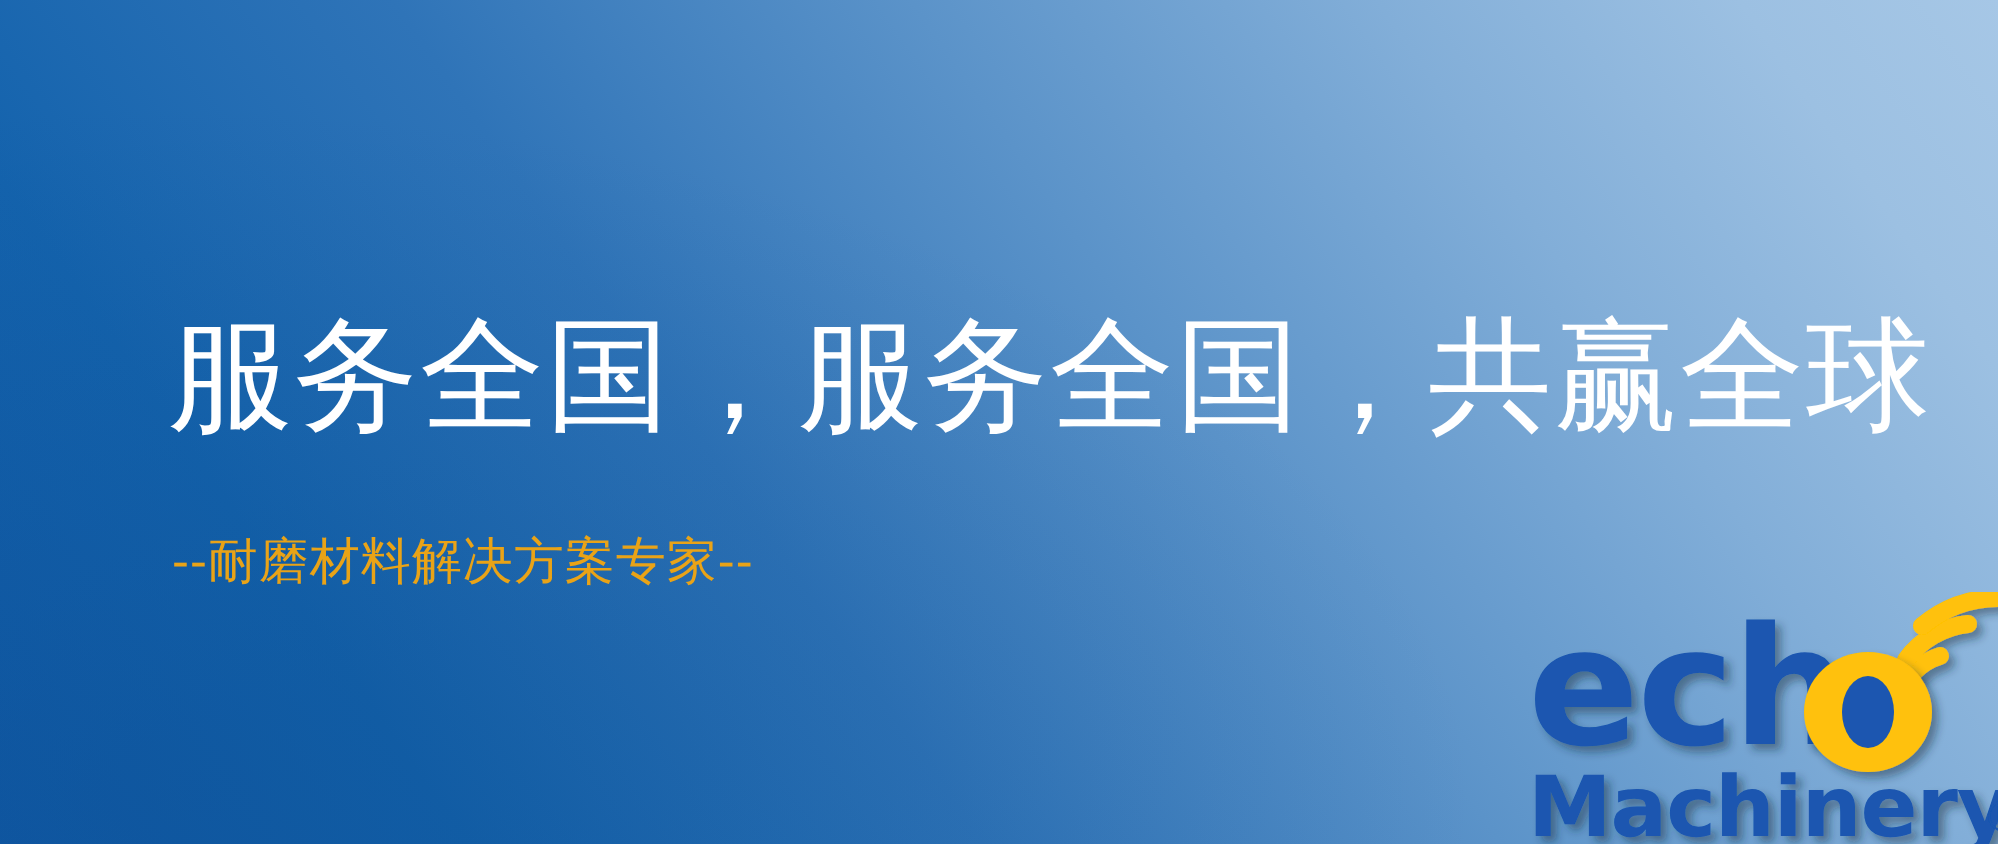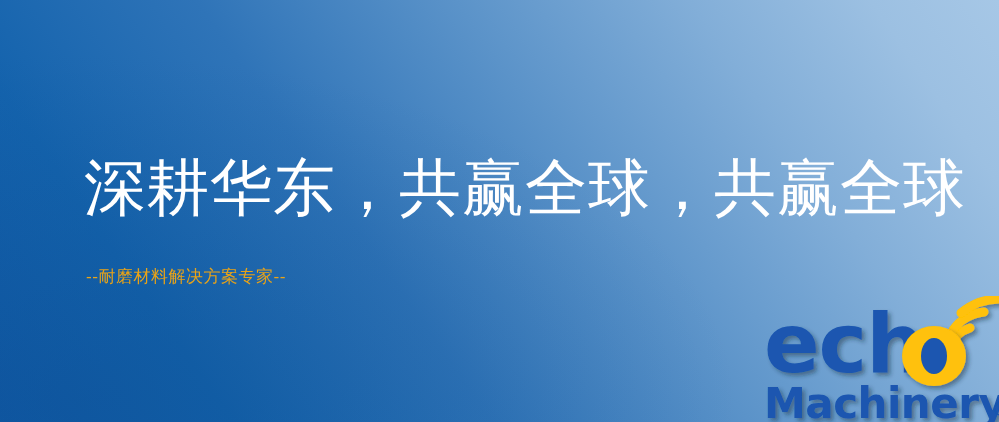--- a/index.html
+++ b/index.html
@@ -46,21 +46,21 @@
     letter-spacing: 1px;
     white-space: nowrap;
     z-index: 3;
   }
 
   .subtitle {
     position: absolute;
     left: 86px;
     top: 266px;
     font-family: "DejaVu Serif", "Liberation Serif", serif;
-    font-size: 17px;
+    font-size: 25px;
     line-height: 1.2;
     color: #e9a317;
     letter-spacing: 0.5px;
     white-space: nowrap;
     z-index: 3;
   }
 
   
   .logo {
     position: absolute;
@@ -74,21 +74,21 @@
     display: block;
     width: 255px;
     height: 126px;
   }
 </style>
 </head>
 <body>
 
 <div id="banner">
 
-  <div class="headline">深耕华东，共赢全球，共赢全球</div>
+  <div class="headline">服务全国，服务全国，共赢全球</div>
 
   <div class="subtitle">--耐磨材料解决方案专家--</div>
 
   <div class="logo">
     <svg viewBox="0 0 255 126" xmlns="http://www.w3.org/2000/svg" aria-hidden="true">
       <defs>
         <filter id="ds" x="-30%" y="-30%" width="180%" height="180%">
           <feDropShadow dx="3" dy="3" stdDeviation="2.2" flood-color="#1b2b3b" flood-opacity="0.45"></feDropShadow>
         </filter>
       </defs>

